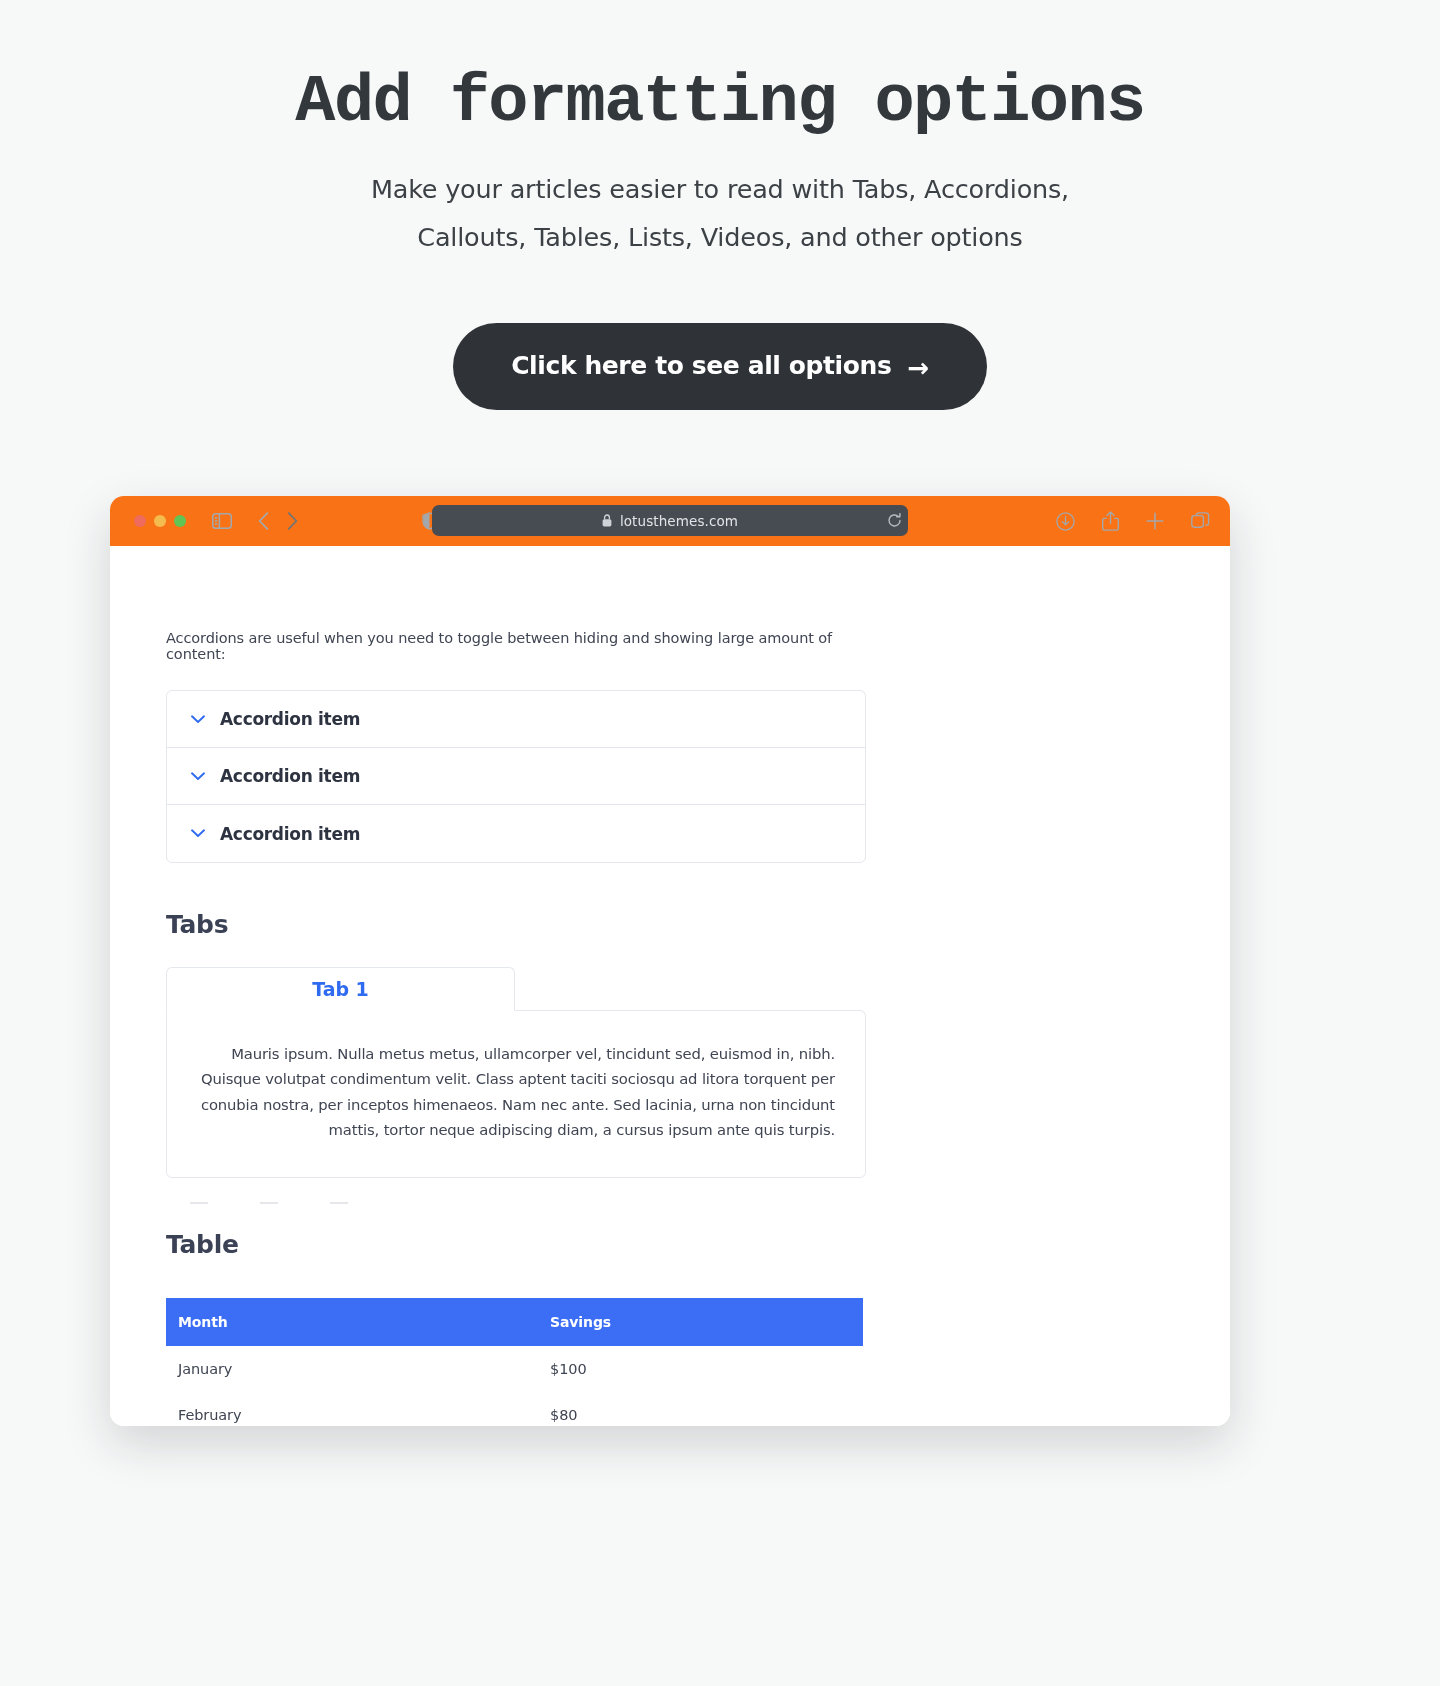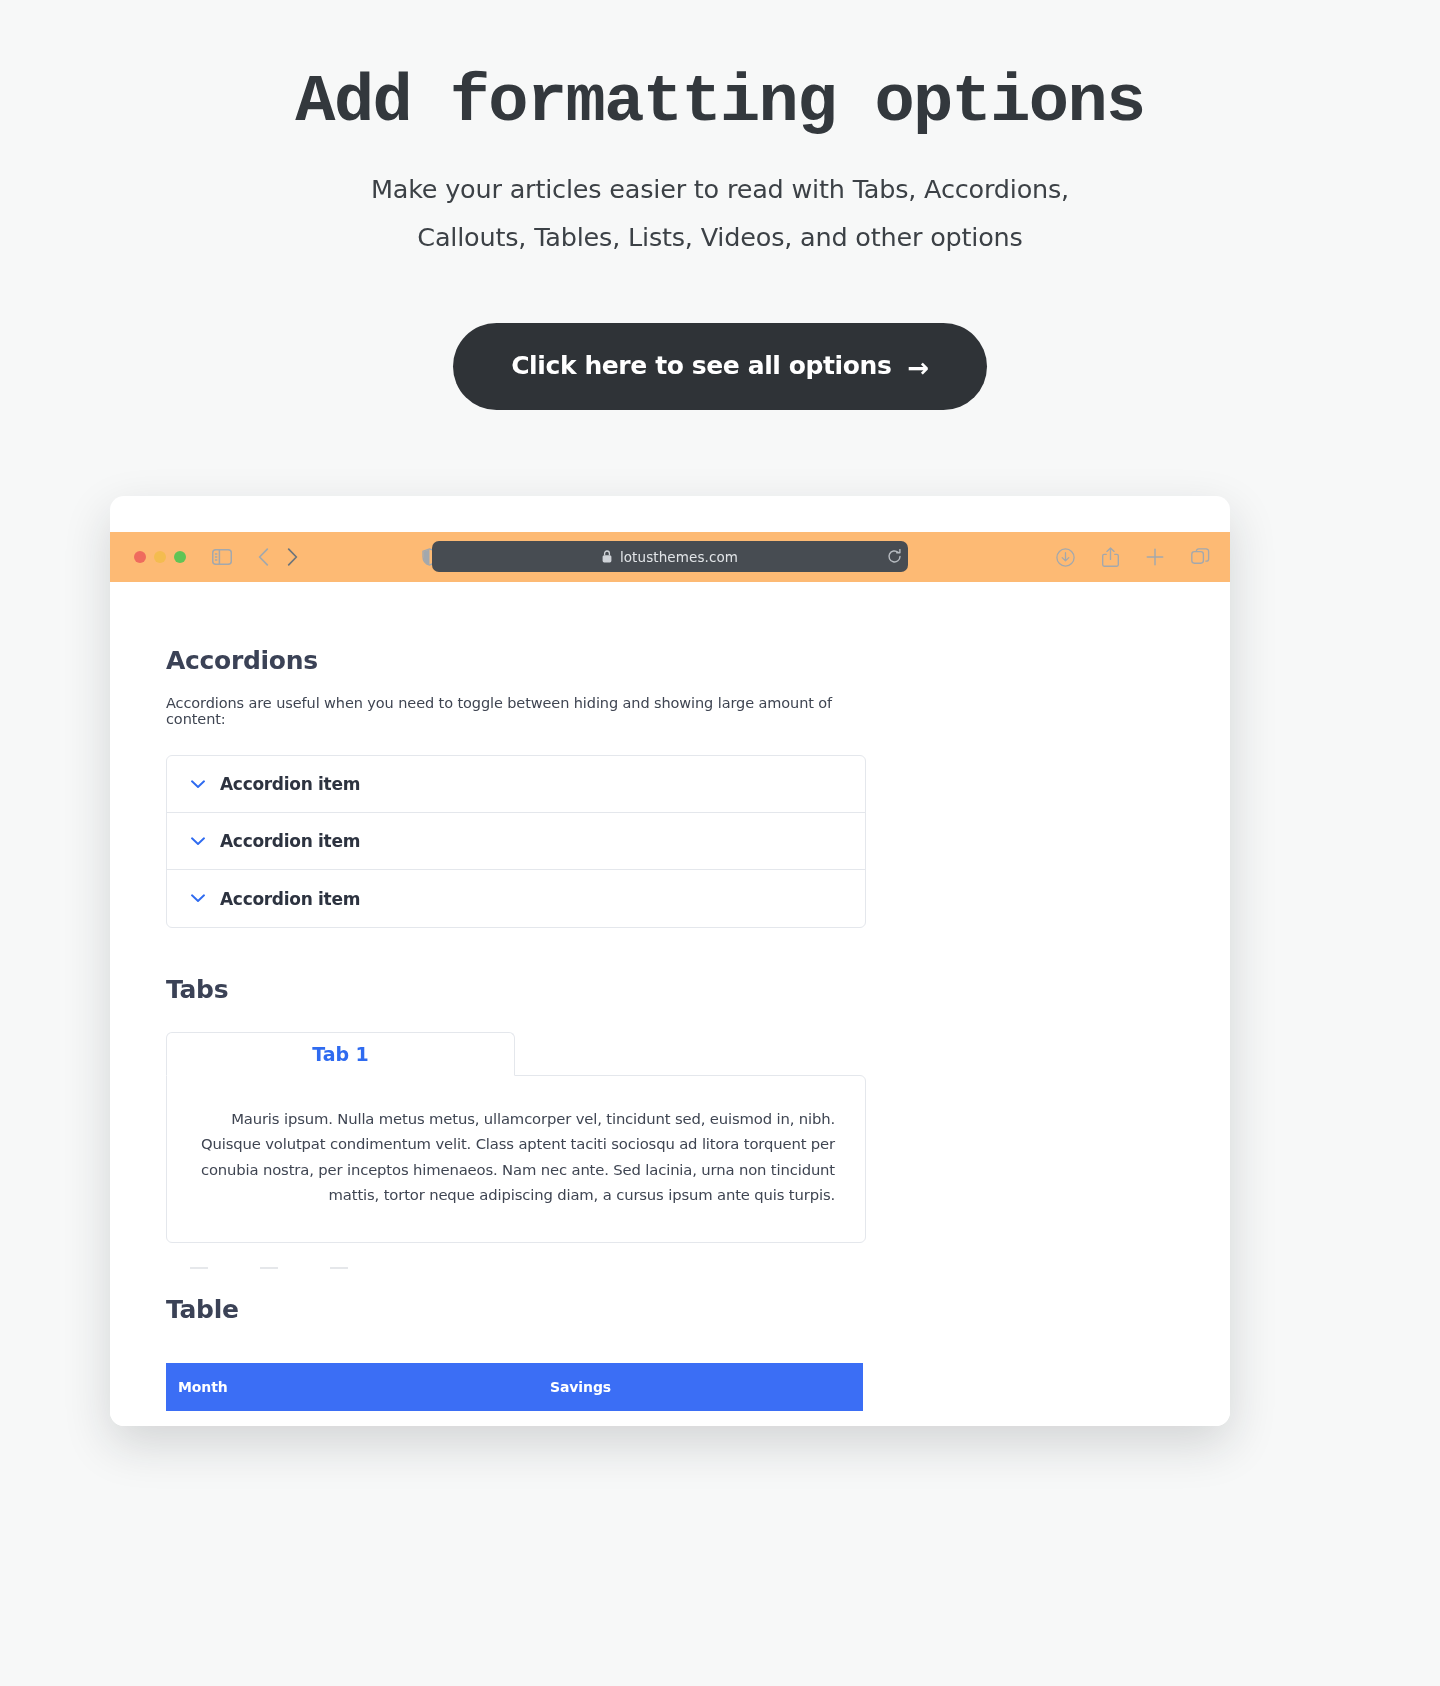--- a/index.html
+++ b/index.html
@@ -87,25 +87,24 @@
     width: 1120px;
     height: 930px;
     border-radius: 14px;
     overflow: hidden;
     box-shadow: 0 18px 48px rgba(25,30,38,0.16);
     background: #ffffff;
   }
 
   .browser-toolbar {
     height: 50px;
-    background: #fdba74;
+    background: #f97316;
     display: flex;
     padding: 0 18px;
     position: relative;
-    margin-top: 36px;
   }
 
   .traffic {
     display: flex;
     align-items: center;
     gap: 8px;
     margin-left: 6px;
   }
   .dot { width: 12px; height: 12px; border-radius: 50%; }
   .dot.red { background: #ef6b5e; }
@@ -441,21 +440,20 @@
             <rect x="0.8" y="3.6" width="11.6" height="11.6" rx="2.6" stroke="currentColor" stroke-width="1.35"></rect>
             <path d="M5.4 3.4V3a2.2 2.2 0 012.2-2.2h7.4A2.6 2.6 0 0117.6 3.4v7.5a2.2 2.2 0 01-2.2 2.2h-0.6" stroke="currentColor" stroke-width="1.35" stroke-linecap="round"></path>
           </svg>
         </span>
       </div>
     </div>
 
     <div class="viewport">
       <div class="content">
 
-        <h2 class="h-section">Accordions</h2>
         <p class="section-desc">Accordions are useful when you need to toggle between hiding and showing large amount of content:</p>
 
         <div class="accordion-group">
           <div class="accordion-row">
             <span class="chev">
               <svg width="14" height="9" viewBox="0 0 14 9" fill="none">
                 <path d="M1 1.3L7 7l6-5.7" stroke="currentColor" stroke-width="1.9" stroke-linecap="round" stroke-linejoin="round"></path>
               </svg>
             </span>
             <span class="accordion-label">Accordion item</span>

